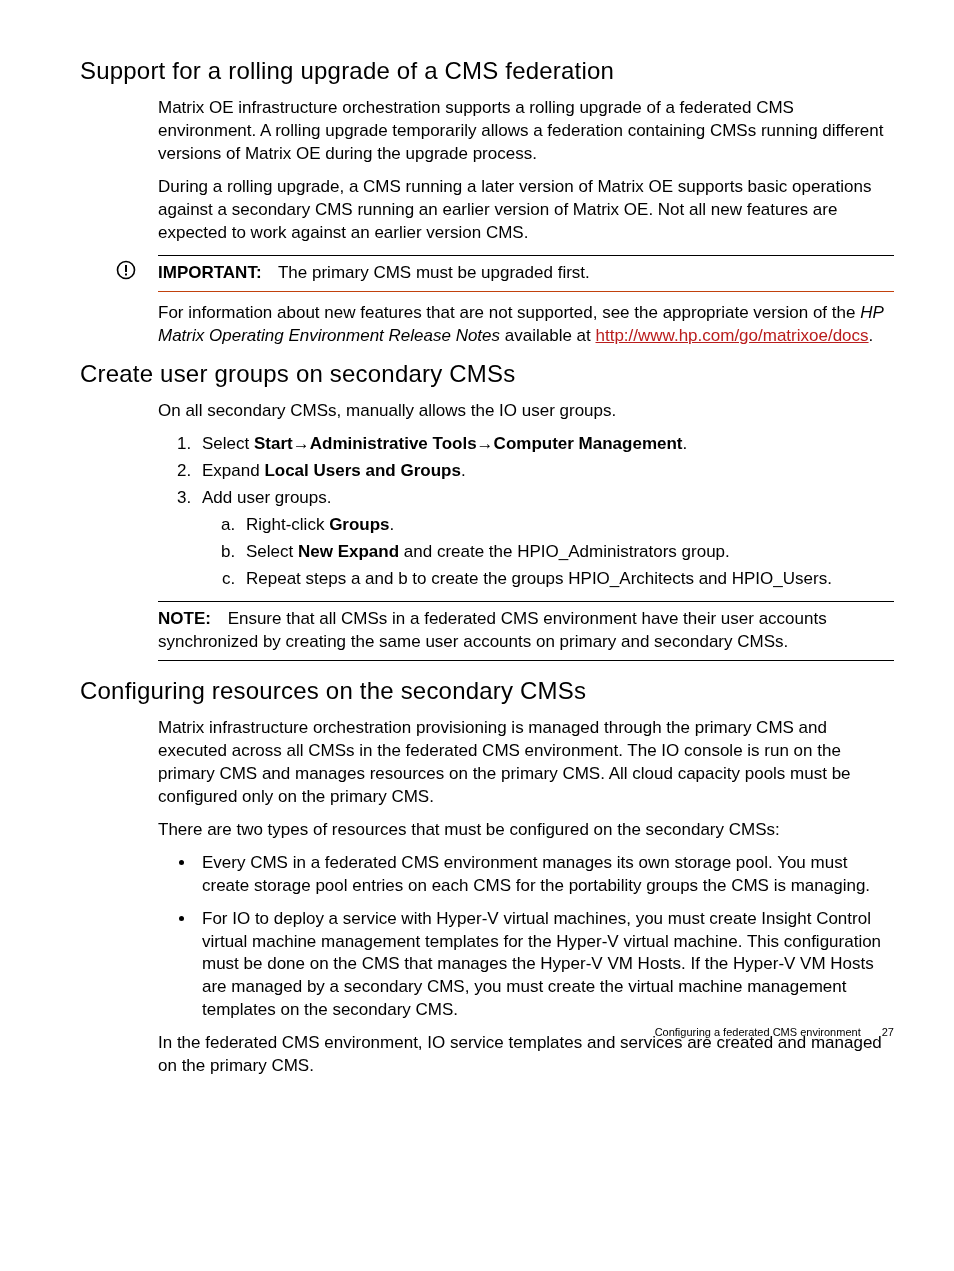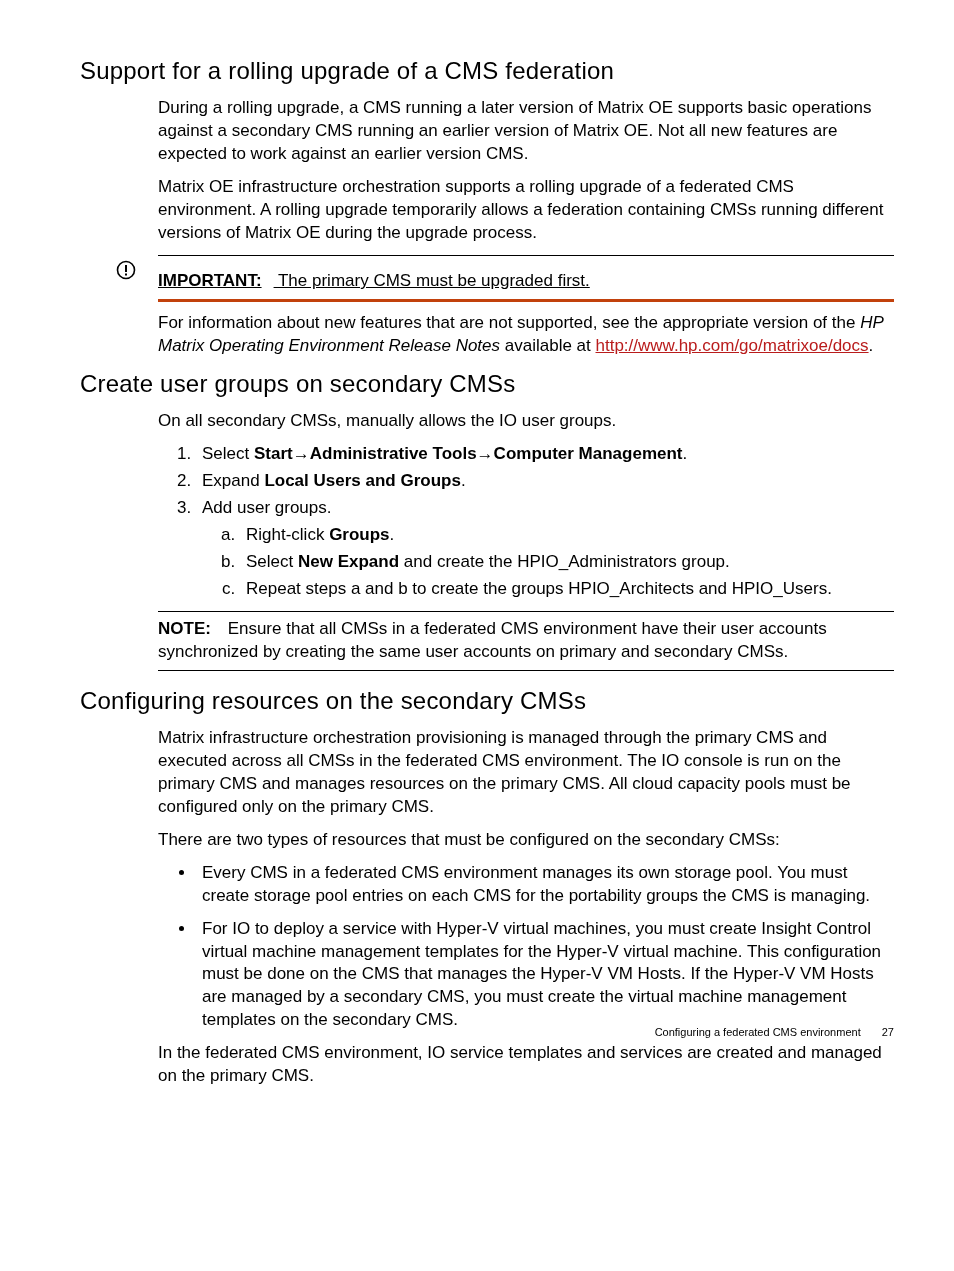--- a/index.html
+++ b/index.html
@@ -26,25 +26,24 @@
     font-size: 24px;
     margin: 0 0 10px 0;
     letter-spacing: 0.2px;
   }
   .body-block {
     margin-left: 78px;
   }
   p { margin: 0 0 10px 0; }
   .callout {
     border-top: 1px solid #000;
-    border-bottom: 3px solid #c2410c;
-    padding: 14px 0 6px 0;
+    border-bottom: 1px solid #c2410c;
+    padding: 6px 0 6px 0;
     margin: 6px 0 10px 0;
     position: relative;
-    text-decoration: underline;
   }
   .callout-icon {
     position: absolute;
     left: -42px;
     top: 4px;
     width: 20px;
     height: 20px;
   }
   .callout-label {
     font-weight: bold;
@@ -96,22 +95,22 @@
     margin-left: 18px;
   }
 </style>
 </head>
 <body>
 
 <div class="page">
 
   <h2>Support for a rolling upgrade of a CMS federation</h2>
   <div class="body-block">
+    <p>Matrix OE infrastructure orchestration supports a rolling upgrade of a federated CMS environment. A rolling upgrade temporarily allows a federation containing CMSs running different versions of Matrix OE during the upgrade process.</p>
     <p>During a rolling upgrade, a CMS running a later version of Matrix OE supports basic operations against a secondary CMS running an earlier version of Matrix OE. Not all new features are expected to work against an earlier version CMS.</p>
-    <p>Matrix OE infrastructure orchestration supports a rolling upgrade of a federated CMS environment. A rolling upgrade temporarily allows a federation containing CMSs running different versions of Matrix OE during the upgrade process.</p>
 
     <div class="callout">
       <span class="callout-icon">
         <svg viewBox="0 0 20 20" width="20" height="20">
           <circle cx="10" cy="10" r="8.5" fill="none" stroke="#000" stroke-width="1.6"></circle>
           <rect x="9" y="5" width="2" height="7" fill="#000"></rect>
           <rect x="9" y="13.5" width="2" height="2" fill="#000"></rect>
         </svg>
       </span>
       <span class="callout-label">IMPORTANT:</span>

